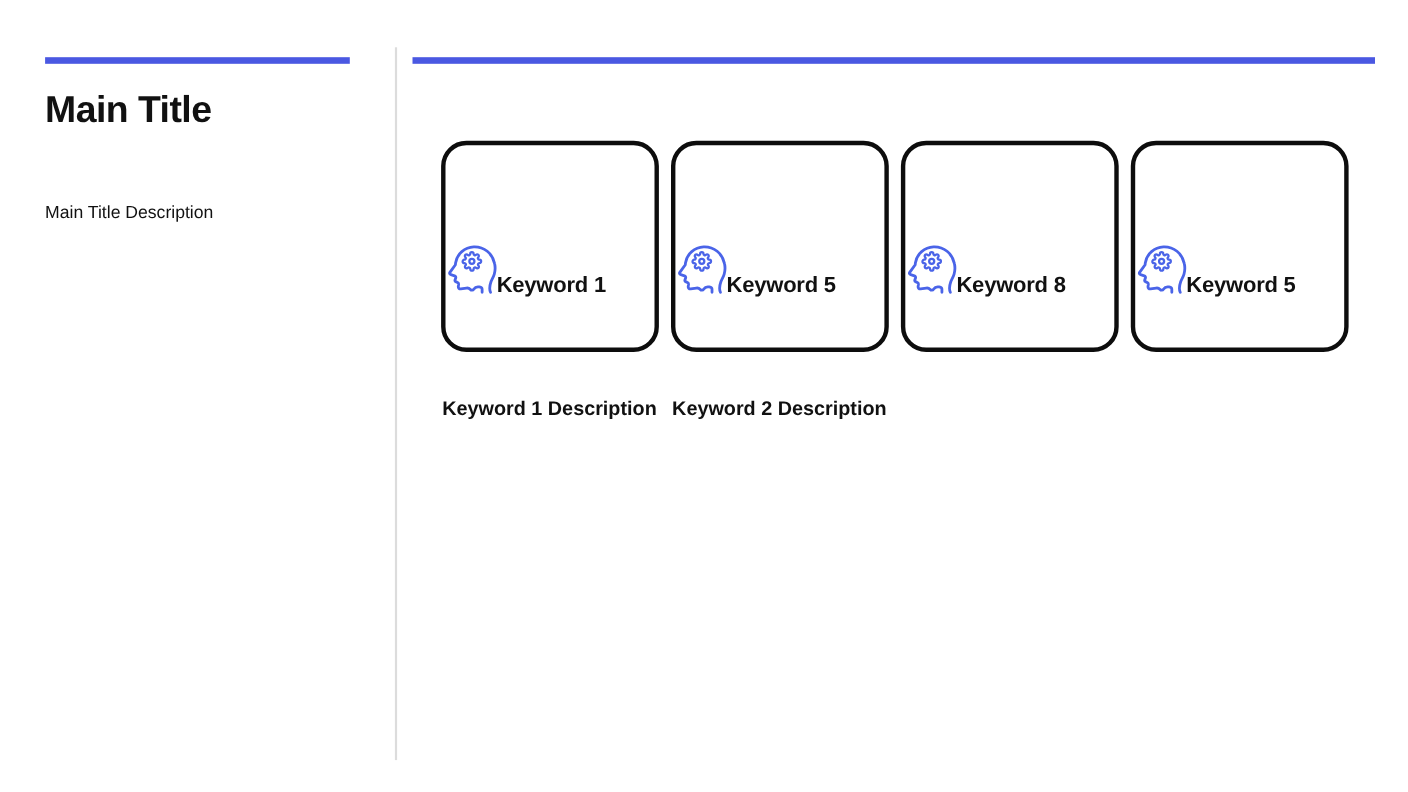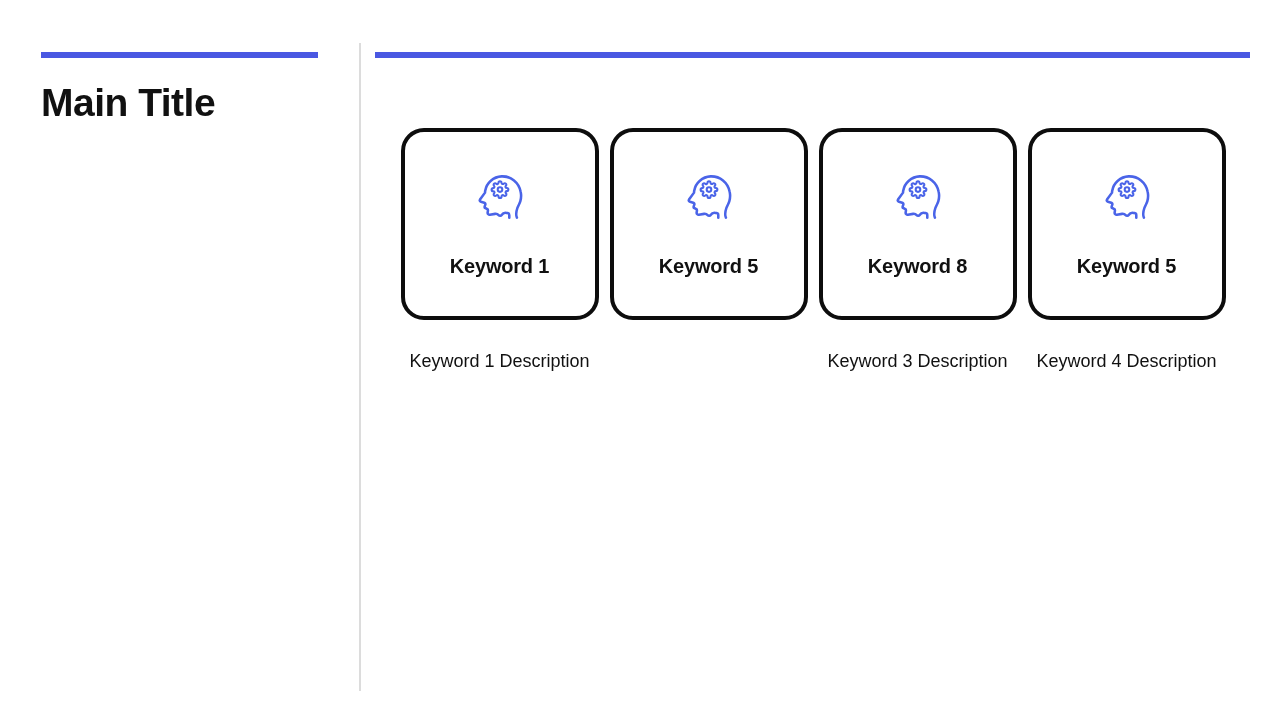--- a/index.html
+++ b/index.html
@@ -18,21 +18,21 @@
     color:var(--text,#111);
     position:relative;
   }
   .slide{position:absolute;inset:0;}
 
   
   .left-panel{position:absolute;left:41px;top:52px;width:277px;}
   .accent-bar{height:6px;background:var(--accent-bar,#4A58E2);}
   .main-title{
     margin-top:22px;
-    font-size:39px;
+    font-size:34px;
     font-weight:700;
     letter-spacing:-0.5px;
     line-height:1.2;
     color:var(--text,#111);
   }
   .main-desc{
     margin-top:63px;
     font-size:16px;
     font-weight:400;
     line-height:1.3;
@@ -52,47 +52,48 @@
   .cards-row{
     position:absolute;left:27px;top:76px;
     display:flex;gap:14px;
   }
   .card-col{width:195px;display:flex;flex-direction:column;align-items:center;}
   .keyword-card{
     width:198px;height:192px;
     border:4.5px solid var(--card-border,#0D0D0D);
     border-radius:23px;
     background:var(--background,#fff);
-    display:flex;flex-direction:column;align-items:center;
+    display:flex;flex-direction:row;align-items:center;
     padding-top:36px;
   }
   .head-icon{width:47px;height:52px;color:var(--icon-blue,#4A64E8);}
   .keyword-label{
     margin-top:35px;
     font-size:20px;
     font-weight:600;
     letter-spacing:-0.2px;
     color:var(--text,#111);
   }
   .keyword-desc{
-    margin-top:31px;
+    margin-top:41px;
     font-size:18px;
-    font-weight:400;
+    font-weight:700;
     white-space:nowrap;
     color:var(--text,#111);
   }
 </style>
 </head>
 <body>
 
 <div class="slide">
 
   <aside class="left-panel">
     <div class="accent-bar"></div>
     <h1 class="main-title">Main Title</h1>
+    <p class="main-desc">Main Title Description</p>
   </aside>
 
   <div class="v-divider"></div>
 
   <section class="right-panel">
     <div class="accent-bar"></div>
 
     <div class="cards-row">
 
       <div class="card-col">
@@ -113,45 +114,44 @@
         <div class="keyword-card">
           <svg class="head-icon" viewBox="0 0 48 52" fill="none" stroke="currentColor" stroke-linecap="round" stroke-linejoin="round">
             <path stroke-width="2.6" d="M41.8 50.2C40.6 47.6 40.9 44.2 42.3 40.2C43.1 37.9 44.6 35.8 45.3 33.3C46.2 30.2 46.3 26.8 45.6 23.6C43.8 14.2 35.7 7.6 26.2 8C17.8 8.4 10.8 14.5 9.4 22.7C9.3 23.4 9.2 24 9.2 24.6L4.1 31.7C3.5 32.6 3.9 33.6 5 33.9L8.4 34.9C9.3 35.2 9.8 36 9.5 36.9L8.9 38.6C8.6 39.5 9 40.3 9.9 40.6L11 41C11.9 41.3 12.3 42 12.2 42.9L11.9 44.9C11.7 46.3 12.8 47.3 14.2 47.1L19.5 46.3C20.9 46.1 22.2 46.6 23.1 47.6C24 48.6 25.5 48.5 26.2 47.4C27.3 45.7 29.3 44.9 31.3 45.3L32.3 45.5C33.3 45.7 34 46.6 34 47.6L34 50.2"></path>
             <g transform="translate(15.14,12.14) scale(0.78)" stroke-width="2.7">
               <circle cx="12" cy="12" r="3"></circle>
               <path d="M19.4 15a1.65 1.65 0 0 0 .33 1.82l.06.06a2 2 0 0 1 0 2.83 2 2 0 0 1-2.83 0l-.06-.06a1.65 1.65 0 0 0-1.82-.33 1.65 1.65 0 0 0-1 1.51V21a2 2 0 0 1-2 2 2 2 0 0 1-2-2v-.09A1.65 1.65 0 0 0 9 19.4a1.65 1.65 0 0 0-1.82.33l-.06.06a2 2 0 0 1-2.83 0 2 2 0 0 1 0-2.83l.06-.06a1.65 1.65 0 0 0 .33-1.82 1.65 1.65 0 0 0-1.51-1H3a2 2 0 0 1-2-2 2 2 0 0 1 2-2h.09A1.65 1.65 0 0 0 4.6 9a1.65 1.65 0 0 0-.33-1.82l-.06-.06a2 2 0 0 1 0-2.83 2 2 0 0 1 2.83 0l.06.06a1.65 1.65 0 0 0 1.82.33H9a1.65 1.65 0 0 0 1-1.51V3a2 2 0 0 1 2-2 2 2 0 0 1 2 2v.09a1.65 1.65 0 0 0 1 1.51 1.65 1.65 0 0 0 1.82-.33l.06-.06a2 2 0 0 1 2.83 0 2 2 0 0 1 0 2.83l-.06.06a1.65 1.65 0 0 0-.33 1.82V9a1.65 1.65 0 0 0 1.51 1H21a2 2 0 0 1 2 2 2 2 0 0 1-2 2h-.09a1.65 1.65 0 0 0-1.51 1z"></path>
             </g>
           </svg>
           <div class="keyword-label">Keyword 5</div>
         </div>
+        <div class="keyword-desc">Keyword 2 Description</div>
       </div>
 
       <div class="card-col">
         <div class="keyword-card">
           <svg class="head-icon" viewBox="0 0 48 52" fill="none" stroke="currentColor" stroke-linecap="round" stroke-linejoin="round">
             <path stroke-width="2.6" d="M41.8 50.2C40.6 47.6 40.9 44.2 42.3 40.2C43.1 37.9 44.6 35.8 45.3 33.3C46.2 30.2 46.3 26.8 45.6 23.6C43.8 14.2 35.7 7.6 26.2 8C17.8 8.4 10.8 14.5 9.4 22.7C9.3 23.4 9.2 24 9.2 24.6L4.1 31.7C3.5 32.6 3.9 33.6 5 33.9L8.4 34.9C9.3 35.2 9.8 36 9.5 36.9L8.9 38.6C8.6 39.5 9 40.3 9.9 40.6L11 41C11.9 41.3 12.3 42 12.2 42.9L11.9 44.9C11.7 46.3 12.8 47.3 14.2 47.1L19.5 46.3C20.9 46.1 22.2 46.6 23.1 47.6C24 48.6 25.5 48.5 26.2 47.4C27.3 45.7 29.3 44.9 31.3 45.3L32.3 45.5C33.3 45.7 34 46.6 34 47.6L34 50.2"></path>
             <g transform="translate(15.14,12.14) scale(0.78)" stroke-width="2.7">
               <circle cx="12" cy="12" r="3"></circle>
               <path d="M19.4 15a1.65 1.65 0 0 0 .33 1.82l.06.06a2 2 0 0 1 0 2.83 2 2 0 0 1-2.83 0l-.06-.06a1.65 1.65 0 0 0-1.82-.33 1.65 1.65 0 0 0-1 1.51V21a2 2 0 0 1-2 2 2 2 0 0 1-2-2v-.09A1.65 1.65 0 0 0 9 19.4a1.65 1.65 0 0 0-1.82.33l-.06.06a2 2 0 0 1-2.83 0 2 2 0 0 1 0-2.83l.06-.06a1.65 1.65 0 0 0 .33-1.82 1.65 1.65 0 0 0-1.51-1H3a2 2 0 0 1-2-2 2 2 0 0 1 2-2h.09A1.65 1.65 0 0 0 4.6 9a1.65 1.65 0 0 0-.33-1.82l-.06-.06a2 2 0 0 1 0-2.83 2 2 0 0 1 2.83 0l.06.06a1.65 1.65 0 0 0 1.82.33H9a1.65 1.65 0 0 0 1-1.51V3a2 2 0 0 1 2-2 2 2 0 0 1 2 2v.09a1.65 1.65 0 0 0 1 1.51 1.65 1.65 0 0 0 1.82-.33l.06-.06a2 2 0 0 1 2.83 0 2 2 0 0 1 0 2.83l-.06.06a1.65 1.65 0 0 0-.33 1.82V9a1.65 1.65 0 0 0 1.51 1H21a2 2 0 0 1 2 2 2 2 0 0 1-2 2h-.09a1.65 1.65 0 0 0-1.51 1z"></path>
             </g>
           </svg>
           <div class="keyword-label">Keyword 8</div>
         </div>
-        <div class="keyword-desc">Keyword 3 Description</div>
       </div>
 
       <div class="card-col">
         <div class="keyword-card">
           <svg class="head-icon" viewBox="0 0 48 52" fill="none" stroke="currentColor" stroke-linecap="round" stroke-linejoin="round">
             <path stroke-width="2.6" d="M41.8 50.2C40.6 47.6 40.9 44.2 42.3 40.2C43.1 37.9 44.6 35.8 45.3 33.3C46.2 30.2 46.3 26.8 45.6 23.6C43.8 14.2 35.7 7.6 26.2 8C17.8 8.4 10.8 14.5 9.4 22.7C9.3 23.4 9.2 24 9.2 24.6L4.1 31.7C3.5 32.6 3.9 33.6 5 33.9L8.4 34.9C9.3 35.2 9.8 36 9.5 36.9L8.9 38.6C8.6 39.5 9 40.3 9.9 40.6L11 41C11.9 41.3 12.3 42 12.2 42.9L11.9 44.9C11.7 46.3 12.8 47.3 14.2 47.1L19.5 46.3C20.9 46.1 22.2 46.6 23.1 47.6C24 48.6 25.5 48.5 26.2 47.4C27.3 45.7 29.3 44.9 31.3 45.3L32.3 45.5C33.3 45.7 34 46.6 34 47.6L34 50.2"></path>
             <g transform="translate(15.14,12.14) scale(0.78)" stroke-width="2.7">
               <circle cx="12" cy="12" r="3"></circle>
               <path d="M19.4 15a1.65 1.65 0 0 0 .33 1.82l.06.06a2 2 0 0 1 0 2.83 2 2 0 0 1-2.83 0l-.06-.06a1.65 1.65 0 0 0-1.82-.33 1.65 1.65 0 0 0-1 1.51V21a2 2 0 0 1-2 2 2 2 0 0 1-2-2v-.09A1.65 1.65 0 0 0 9 19.4a1.65 1.65 0 0 0-1.82.33l-.06.06a2 2 0 0 1-2.83 0 2 2 0 0 1 0-2.83l.06-.06a1.65 1.65 0 0 0 .33-1.82 1.65 1.65 0 0 0-1.51-1H3a2 2 0 0 1-2-2 2 2 0 0 1 2-2h.09A1.65 1.65 0 0 0 4.6 9a1.65 1.65 0 0 0-.33-1.82l-.06-.06a2 2 0 0 1 0-2.83 2 2 0 0 1 2.83 0l.06.06a1.65 1.65 0 0 0 1.82.33H9a1.65 1.65 0 0 0 1-1.51V3a2 2 0 0 1 2-2 2 2 0 0 1 2 2v.09a1.65 1.65 0 0 0 1 1.51 1.65 1.65 0 0 0 1.82-.33l.06-.06a2 2 0 0 1 2.83 0 2 2 0 0 1 0 2.83l-.06.06a1.65 1.65 0 0 0-.33 1.82V9a1.65 1.65 0 0 0 1.51 1H21a2 2 0 0 1 2 2 2 2 0 0 1-2 2h-.09a1.65 1.65 0 0 0-1.51 1z"></path>
             </g>
           </svg>
           <div class="keyword-label">Keyword 5</div>
         </div>
-        <div class="keyword-desc">Keyword 4 Description</div>
       </div>
 
     </div>
   </section>
 </div>
 
 </body></html>

